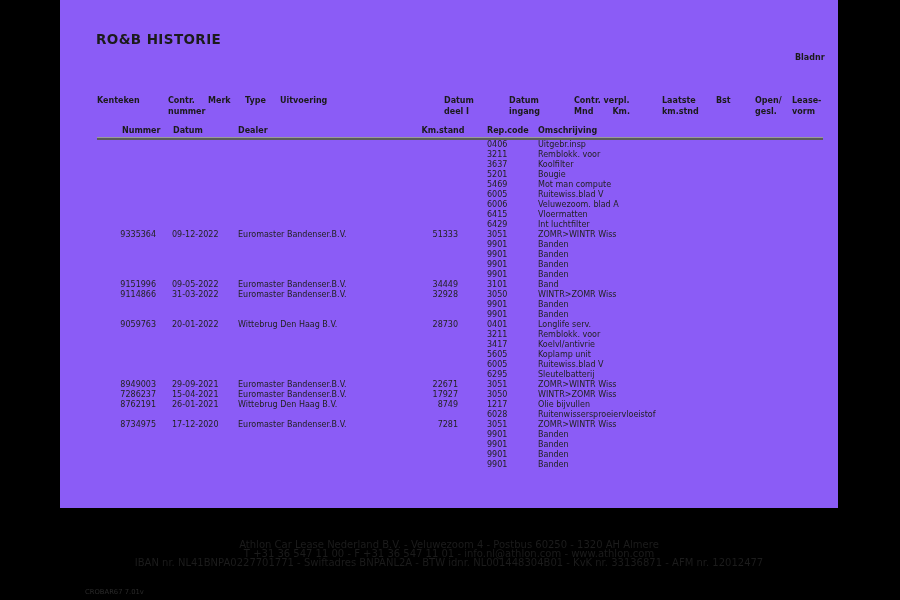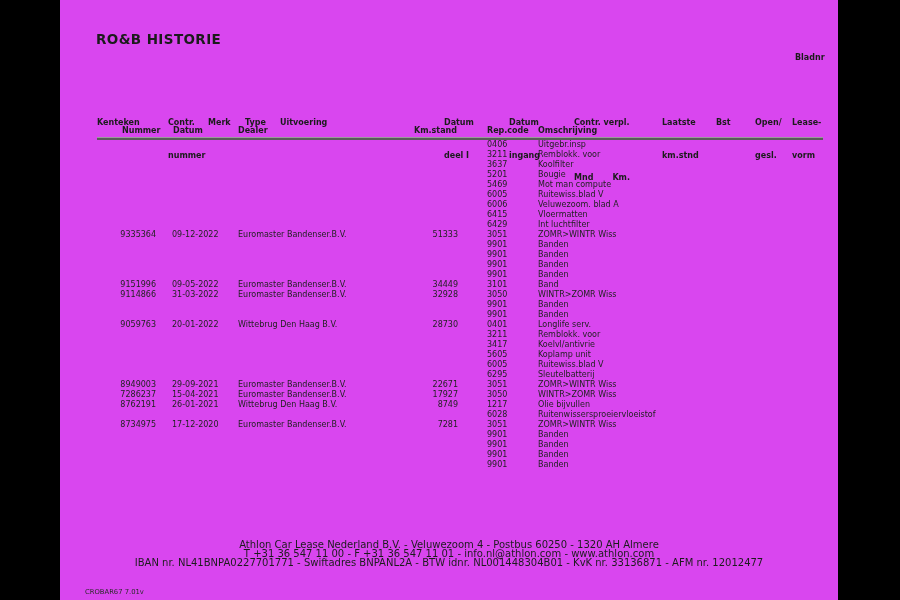--- a/index.html
+++ b/index.html
@@ -1,31 +1,31 @@
 <!DOCTYPE html>
 <html><head>
 <meta charset="utf-8">
 <style>
   html,body{margin:0;padding:0;}
   body{width:900px;height:600px;background:#000;overflow:hidden;position:relative;
        font-family:"DejaVu Sans",sans-serif;}
-  .page{position:absolute;left:60px;top:0;width:778px;height:600px;background:#d946ef;color:#1b1b1b;}
+  .page{position:absolute;left:60px;top:0;width:778px;height:508px;background:#8b5cf6;color:#1b1b1b;}
   .band{position:absolute;top:0;height:600px;background:#000;}
   .band-left{left:0;width:60px;}
   .band-right{left:838px;width:62px;}
   .title{position:absolute;left:36px;top:31px;font-size:13.5px;font-weight:bold;letter-spacing:.4px;white-space:nowrap;}
   .bladnr{position:absolute;left:735px;top:53px;font-size:8px;font-weight:bold;}
   .h1{position:absolute;top:96px;font-size:8px;font-weight:bold;line-height:10.5px;white-space:nowrap;}
-  .h1 span{display:block;margin-top:22px;}
+  .h1 span{display:block;}
   .mndkm{display:flex !important;justify-content:space-between;width:56px;}
   .h2{position:absolute;top:126px;font-size:8px;font-weight:bold;white-space:nowrap;}
   .h2-num{left:62px;width:38px;text-align:right;}
   .h2-dat{left:113px;}
   .h2-deal{left:178px;}
-  .h2-km{left:354px;width:58px;text-align:left;}
+  .h2-km{left:354px;width:58px;text-align:center;}
   .h2-code{left:427px;}
   .h2-oms{left:478px;}
   .rule{position:absolute;left:37px;top:137px;width:726px;height:2px;background:#5a5a5a;border-top:1px solid #9a9a9a;}
   .rows{position:absolute;left:0;top:140px;width:778px;}
   .trow{position:relative;height:10px;}
   .cell{position:absolute;top:0;font-size:8px;line-height:10px;white-space:nowrap;color:#222;}
   .c-num{left:36px;width:60px;text-align:right;}
   .c-dat{left:112px;}
   .c-deal{left:178px;}
   .c-km{left:340px;width:58px;text-align:right;}

